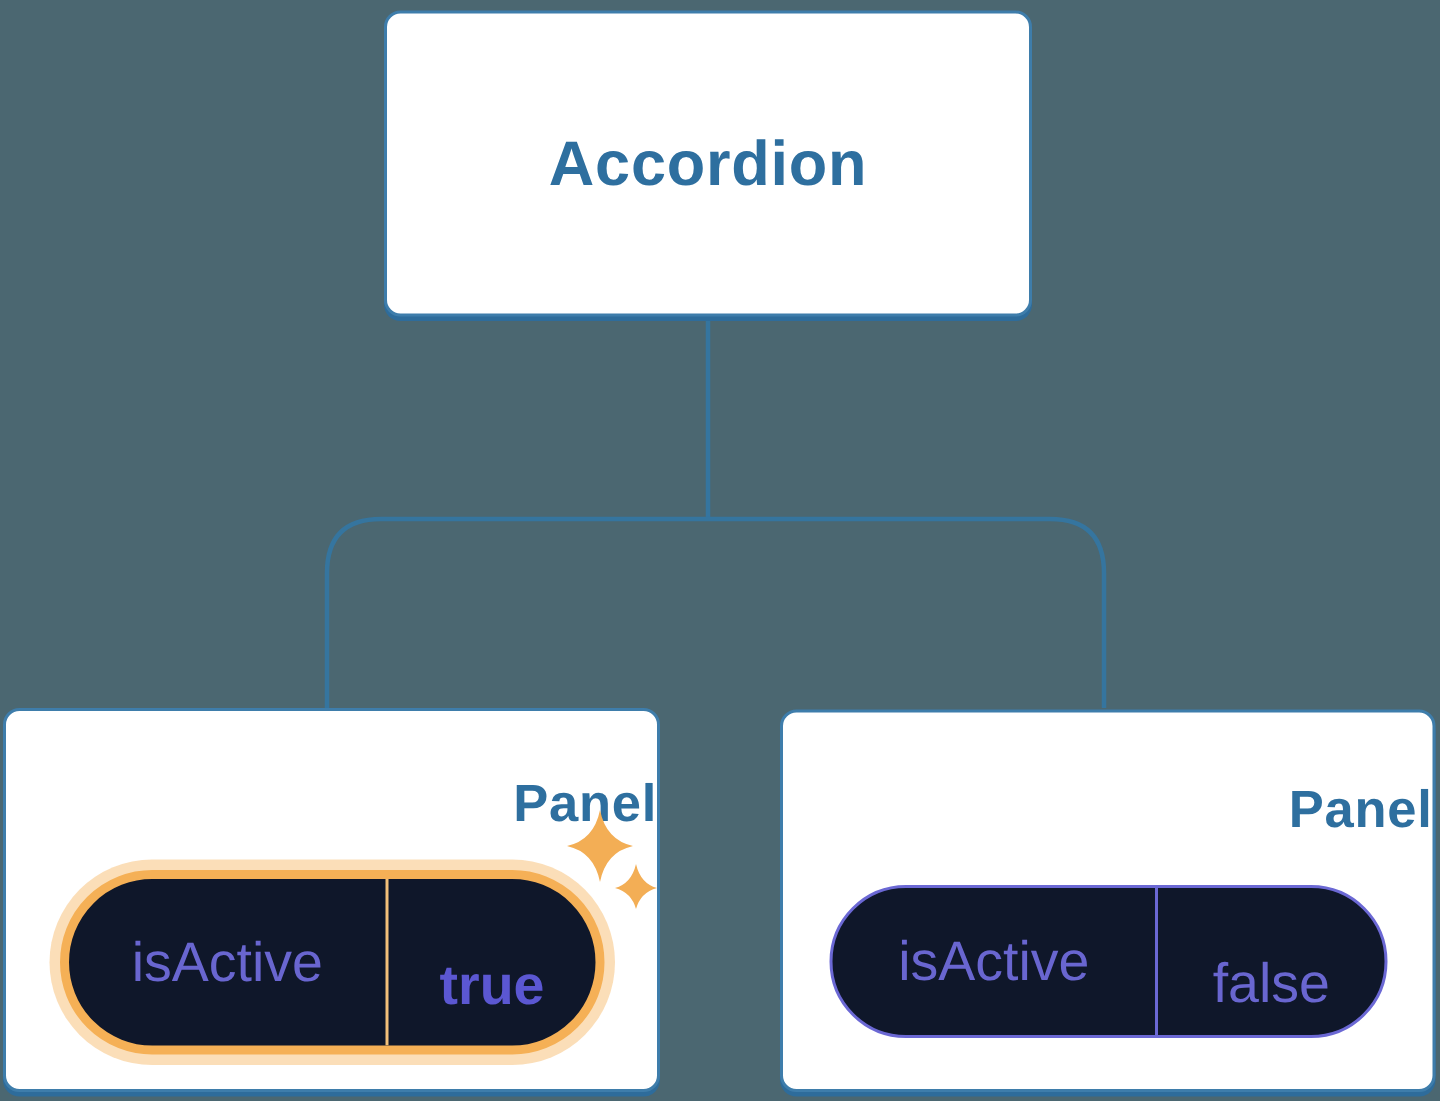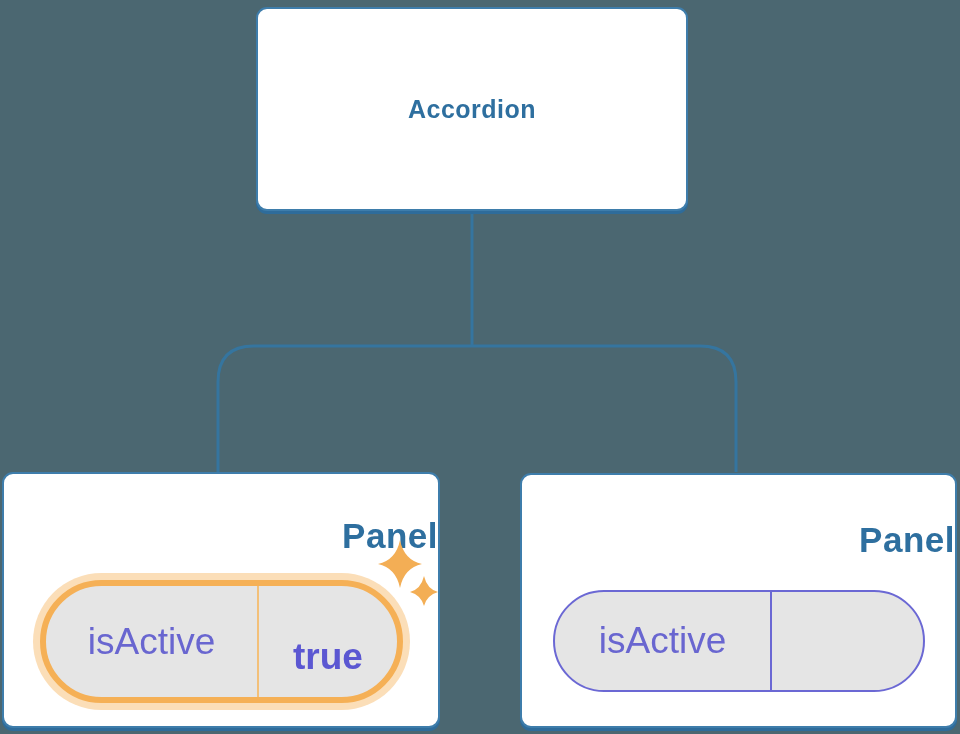--- a/index.html
+++ b/index.html
@@ -16,35 +16,35 @@
     position:absolute;
     background:#ffffff;
     border:2.5px solid #3e7dab;
     border-radius:11px;
     box-shadow:0 3px 0 #2e6c9b;
     box-sizing:border-box;
   }
   .node-root{left:256px;top:7px;width:432px;height:204px;
     display:flex;align-items:center;justify-content:center;}
   .node-root .node-label{
-    font-size:25px;font-weight:600;letter-spacing:.5px;color:#2e6f9f;}
+    font-size:42px;font-weight:600;letter-spacing:.5px;color:#2e6f9f;}
   .node-panel-left{left:2px;top:472px;width:438px;height:256px;}
   .node-panel-right{left:520px;top:473px;width:437px;height:255px;}
   .panel-title{
     position:absolute;left:0;right:0;text-align:right;
     font-size:35px;font-weight:600;letter-spacing:.5px;color:#2e6f9f;}
   .node-panel-left .panel-title{top:42px;}
   .node-panel-right .panel-title{top:45px;}
 
   
   svg.connector{position:absolute;left:0;top:0;pointer-events:none;}
 
   
   .pill{
-    position:absolute;box-sizing:border-box;background:#e5e5e5;
+    position:absolute;box-sizing:border-box;background:#0f172a;
     border-radius:999px;display:flex;align-items:stretch;overflow:hidden;
   }
   .pill-active{
     left:40px;top:580px;width:363px;height:123px;
     border:6px solid #f5b056;
     box-shadow:0 0 0 7px rgba(245,176,86,0.42);
   }
   .pill-inactive{
     left:553px;top:590px;width:372px;height:102px;
     border:2px solid #6b68d4;
@@ -90,15 +90,16 @@
     <path d="M24 2 Q28 22 46 26 Q28 30 24 50 Q20 30 2 26 Q20 22 24 2 Z" fill="#f3ae55"></path>
     <path d="M48 38 Q51 51 62 54 Q51 57 48 68 Q45 57 34 54 Q45 51 48 38 Z" fill="#f3ae55"></path>
   </svg>
 
   <div class="node node-panel-right">
     <div class="panel-title">Panel</div>
   </div>
   <div class="pill pill-inactive">
     <div class="pill-cell cell-key">isActive</div>
     <div class="pill-divider"></div>
+    <div class="pill-cell cell-value">false</div>
   </div>
 
 </div>
 
 </body></html>

